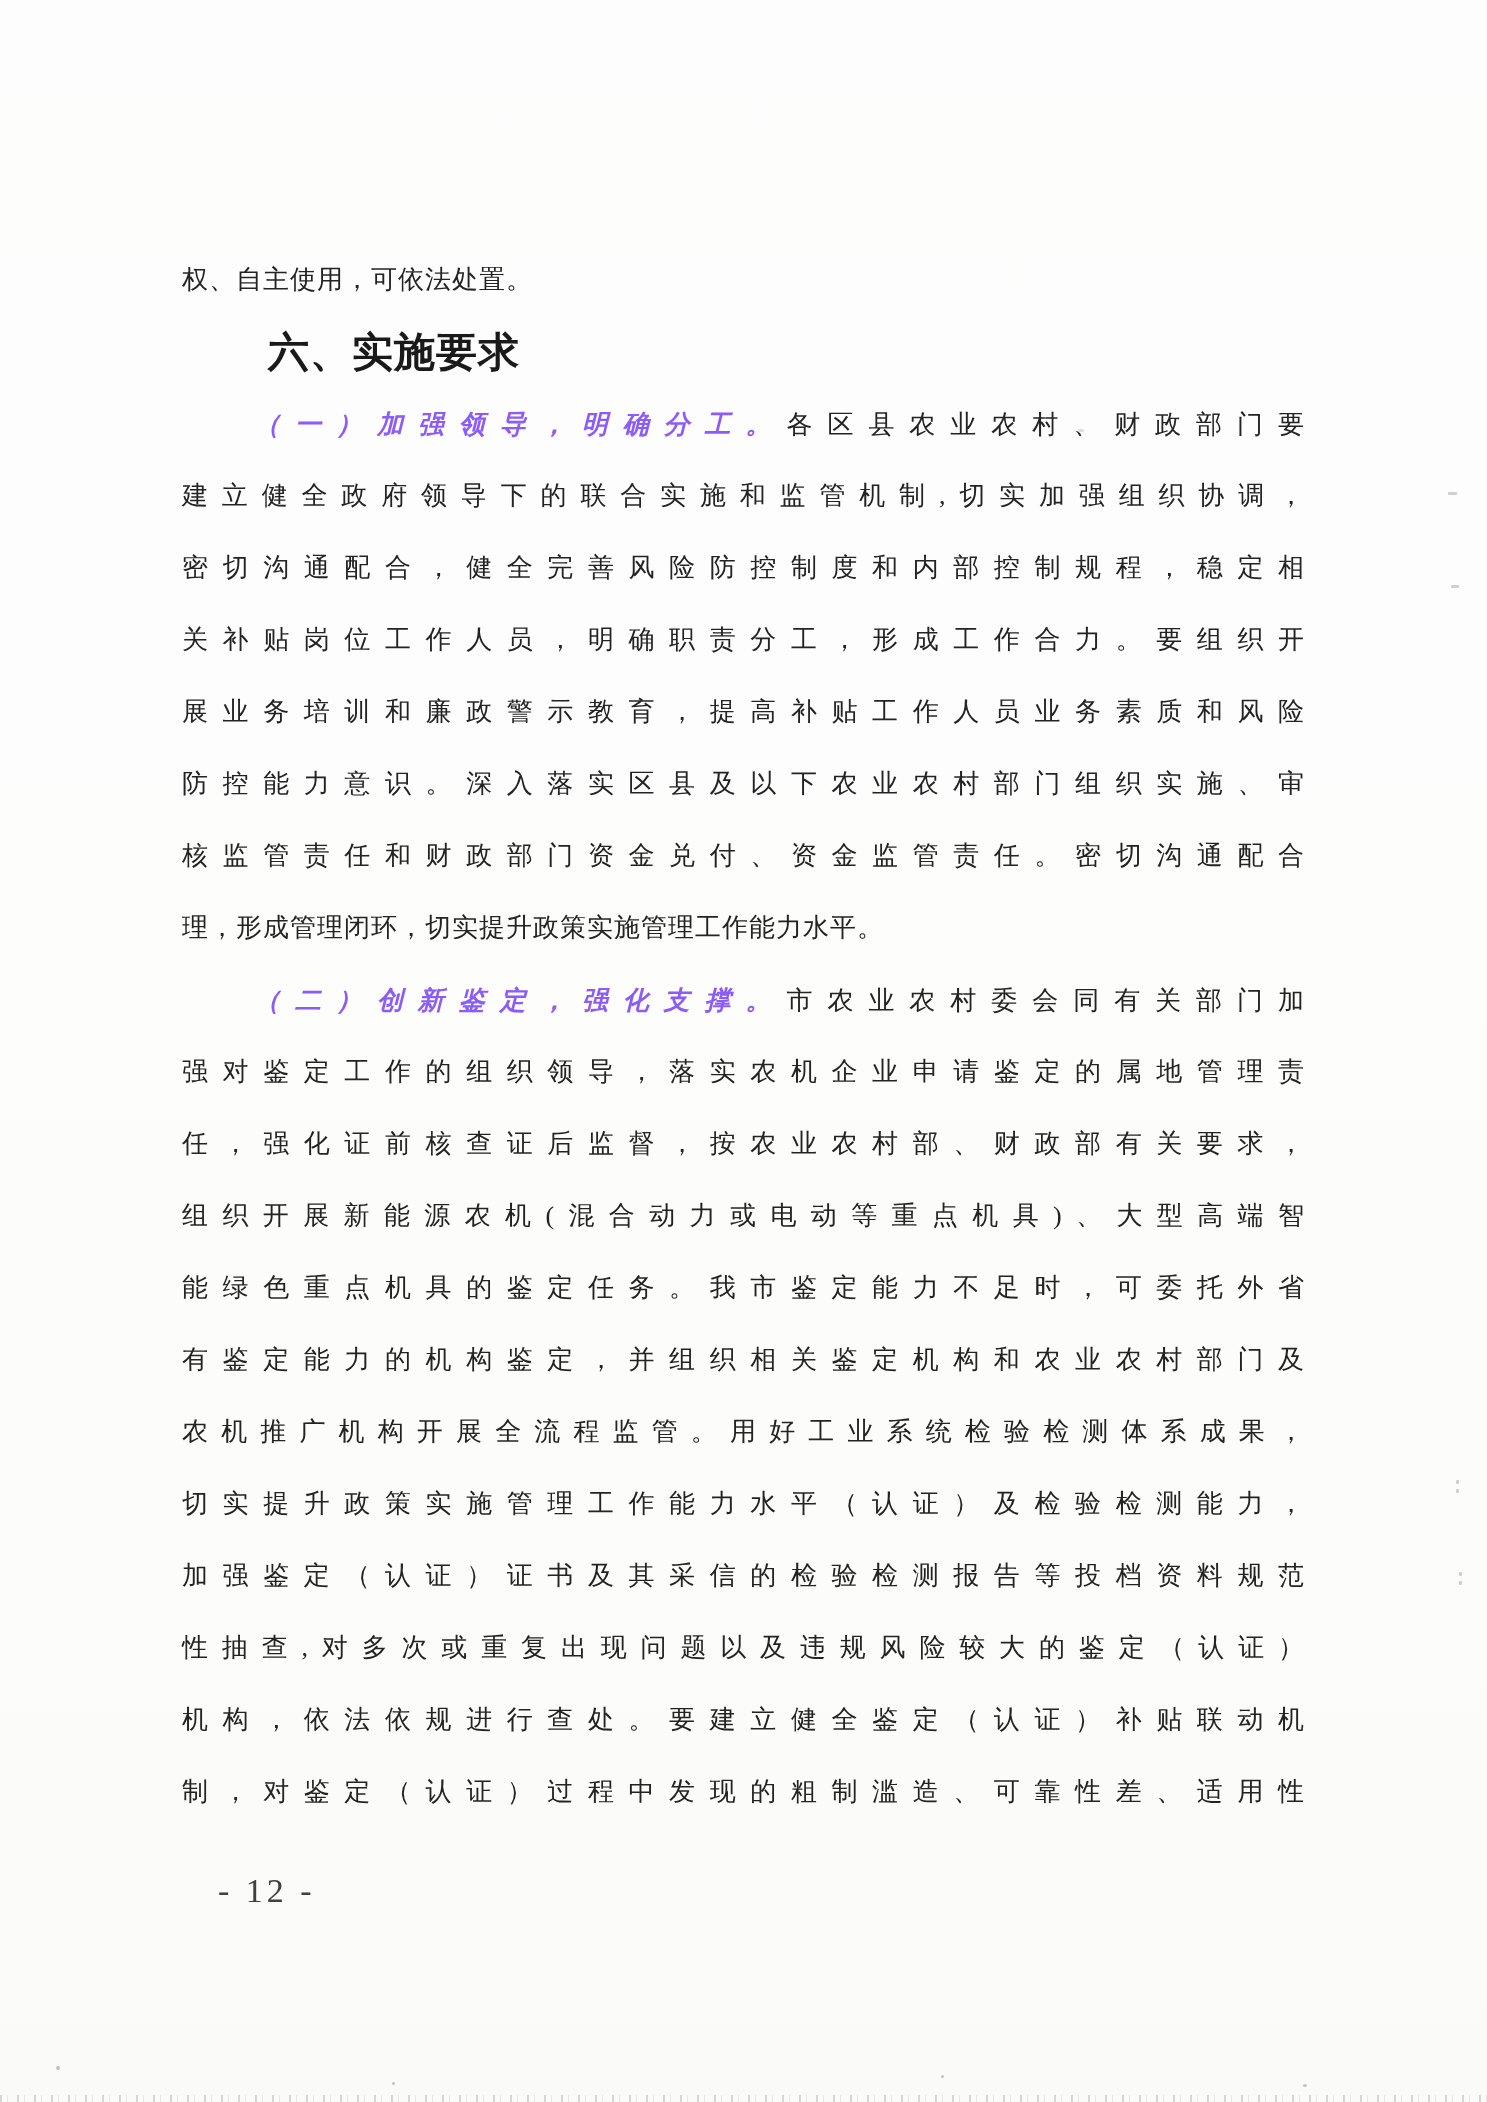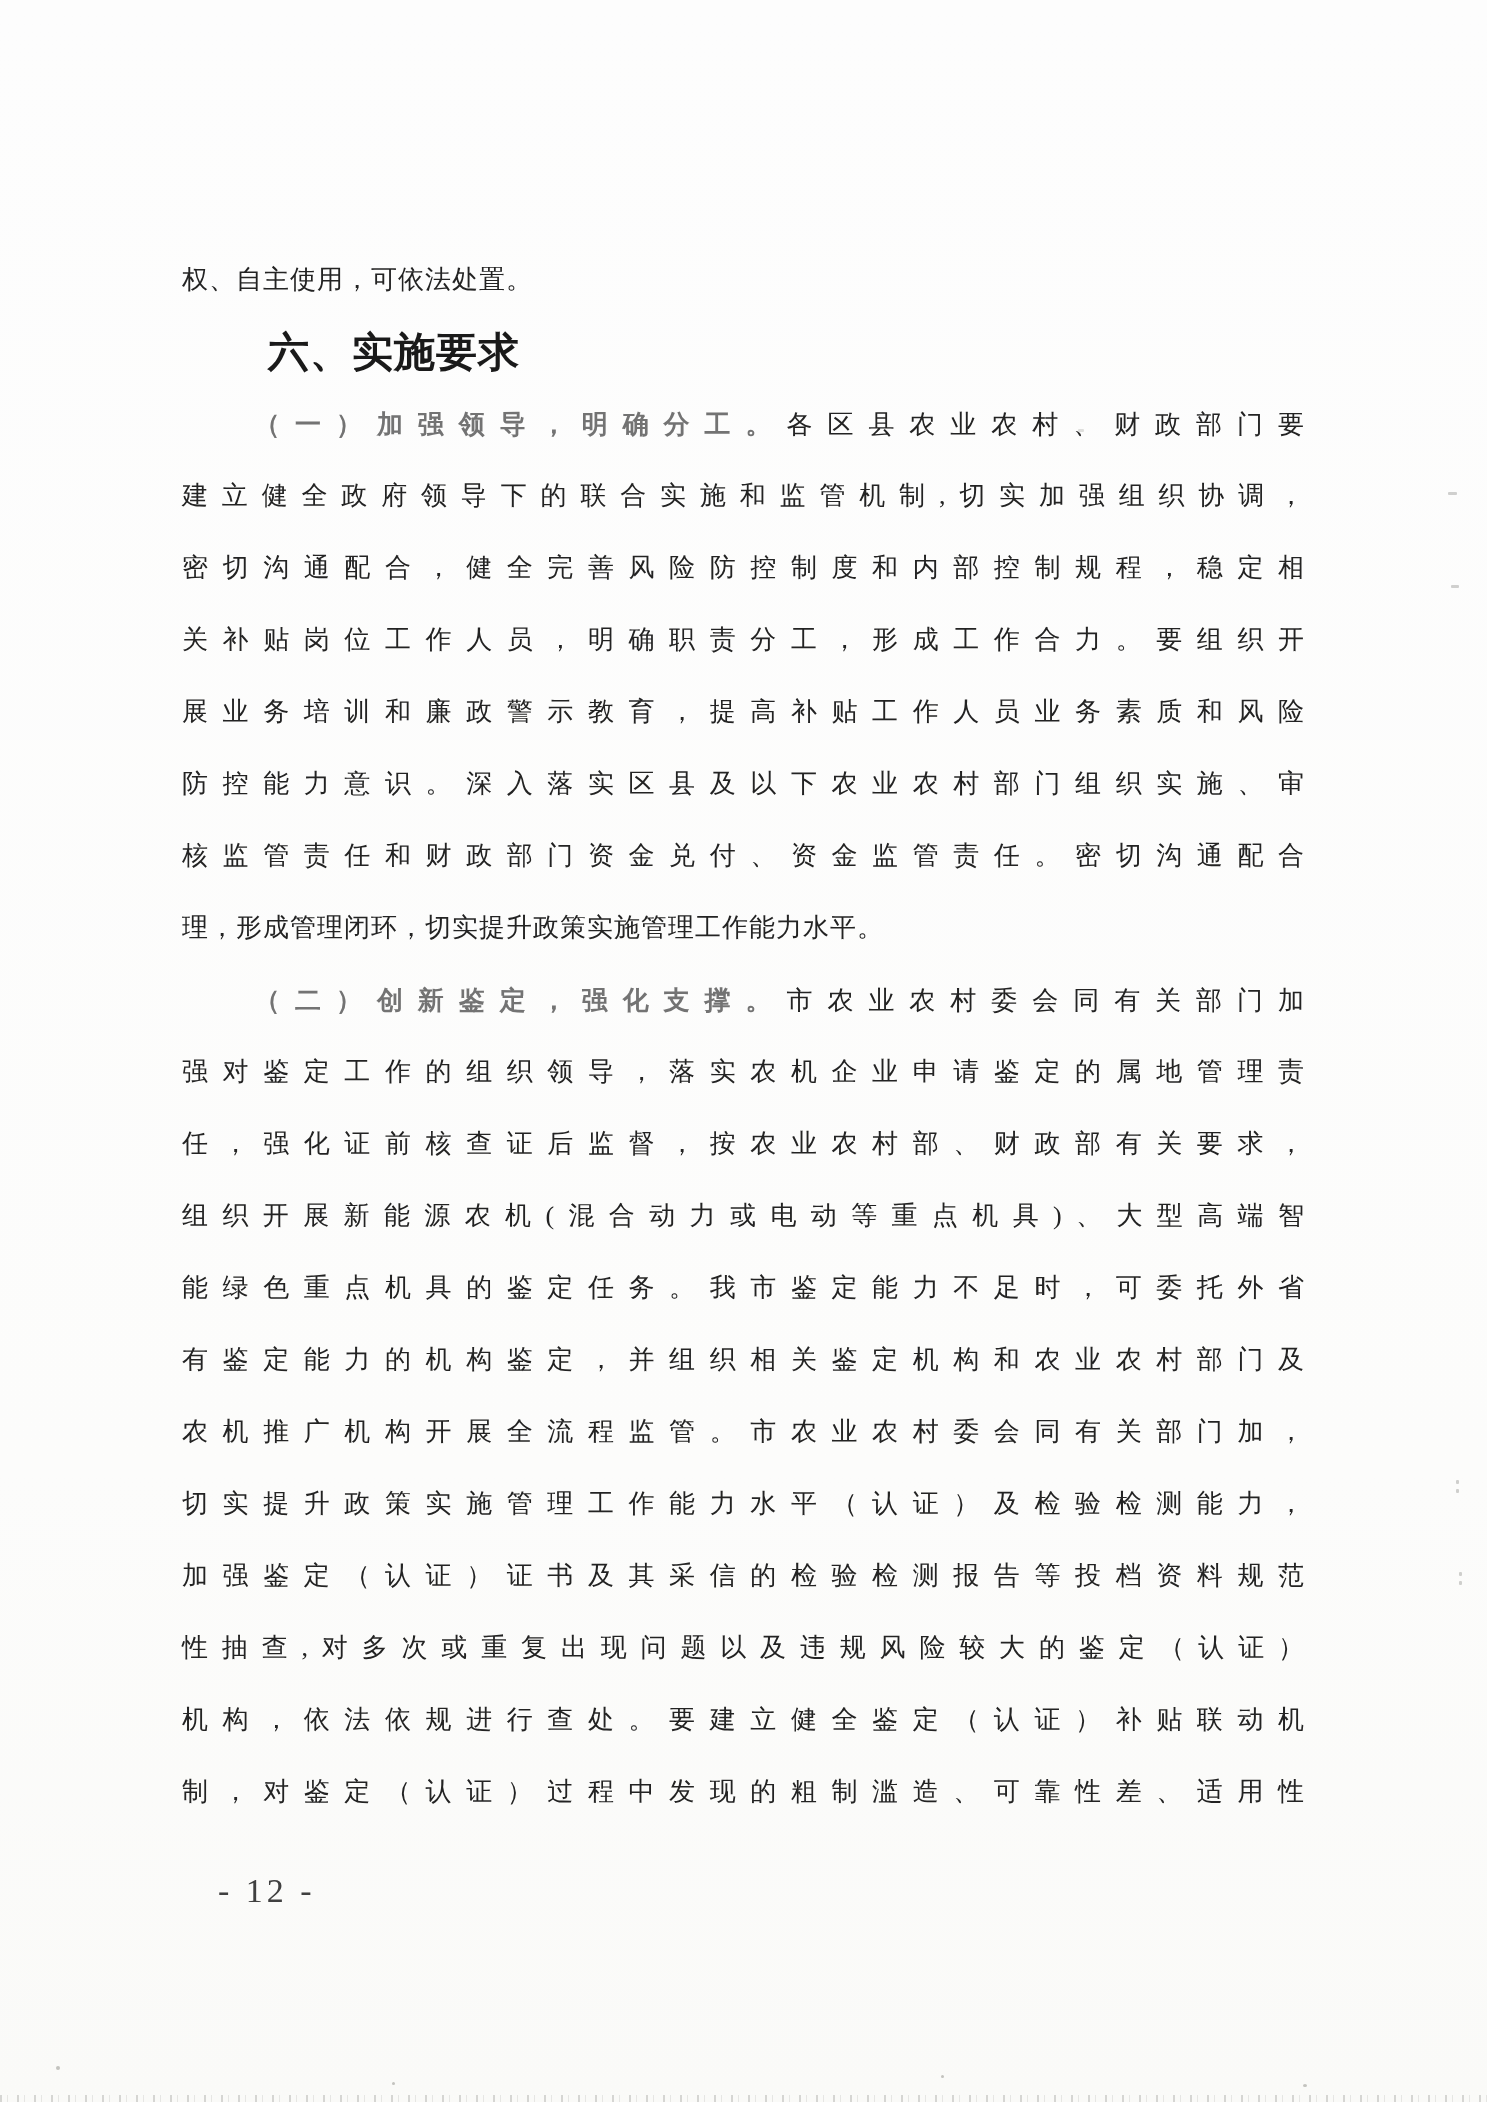--- a/index.html
+++ b/index.html
@@ -47,21 +47,22 @@
     font-size: 41px;
     margin-left: 86px;
     color: #1a1a1a;
   }
   .doc-line.para-start {
     text-indent: 72px;
   }
   .lead {
     font-family: "Liberation Sans", "DejaVu Sans", sans-serif;
     font-weight: 700;
-    color: #737373;
+    color: #8b5cf6;
+    font-style: italic;
   }
   .page-number {
     position: absolute;
     left: 218px;
     top: 1872px;
     font-size: 34px;
     letter-spacing: 4px;
     color: #404040;
   }
   
@@ -118,21 +119,21 @@
     <div class="doc-line body fill">展业务培训和廉政警示教育，提高补贴工作人员业务素质和风险</div>
     <div class="doc-line body fill">防控能力意识。深入落实区县及以下农业农村部门组织实施、审</div>
     <div class="doc-line body fill">核监管责任和财政部门资金兑付、资金监管责任。密切沟通配合</div>
     <div class="doc-line body">理，形成管理闭环，切实提升政策实施管理工作能力水平。</div>
     <div class="doc-line para-start fill"><b class="lead">（二）创新鉴定，强化支撑。</b>市农业农村委会同有关部门加</div>
     <div class="doc-line body fill">强对鉴定工作的组织领导，落实农机企业申请鉴定的属地管理责</div>
     <div class="doc-line body fill">任，强化证前核查证后监督，按农业农村部、财政部有关要求，</div>
     <div class="doc-line body fill">组织开展新能源农机(混合动力或电动等重点机具)、大型高端智</div>
     <div class="doc-line body fill">能绿色重点机具的鉴定任务。我市鉴定能力不足时，可委托外省</div>
     <div class="doc-line body fill">有鉴定能力的机构鉴定，并组织相关鉴定机构和农业农村部门及</div>
-    <div class="doc-line body fill">农机推广机构开展全流程监管。市农业农村委会同有关部门加，</div>
+    <div class="doc-line body fill">农机推广机构开展全流程监管。用好工业系统检验检测体系成果，</div>
     <div class="doc-line body fill">切实提升政策实施管理工作能力水平（认证）及检验检测能力，</div>
     <div class="doc-line body fill">加强鉴定（认证）证书及其采信的检验检测报告等投档资料规范</div>
     <div class="doc-line body fill">性抽查,对多次或重复出现问题以及违规风险较大的鉴定（认证）</div>
     <div class="doc-line body fill">机构，依法依规进行查处。要建立健全鉴定（认证）补贴联动机</div>
     <div class="doc-line body fill">制，对鉴定（认证）过程中发现的粗制滥造、可靠性差、适用性</div>
   </div>
 
 <div class="page-number">- 12 -</div>
 
 <div class="artifact a1"></div>

